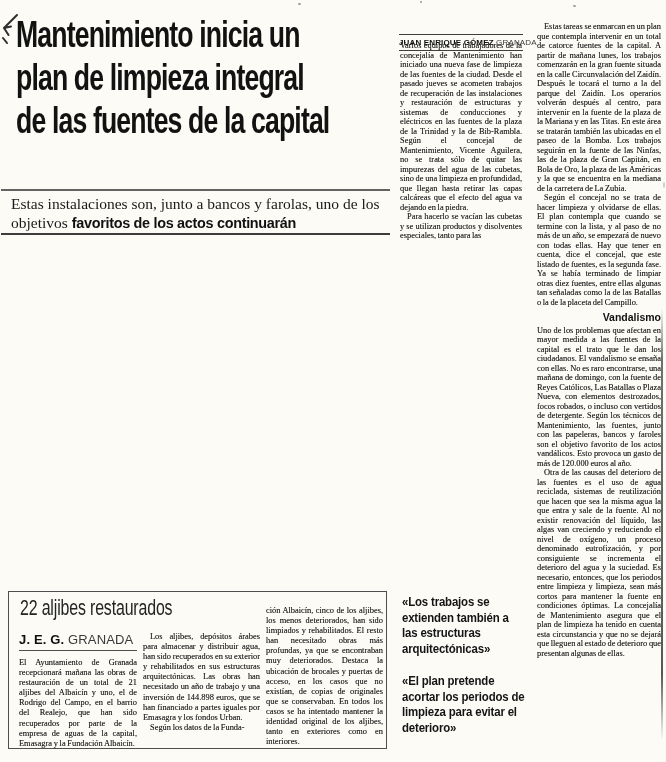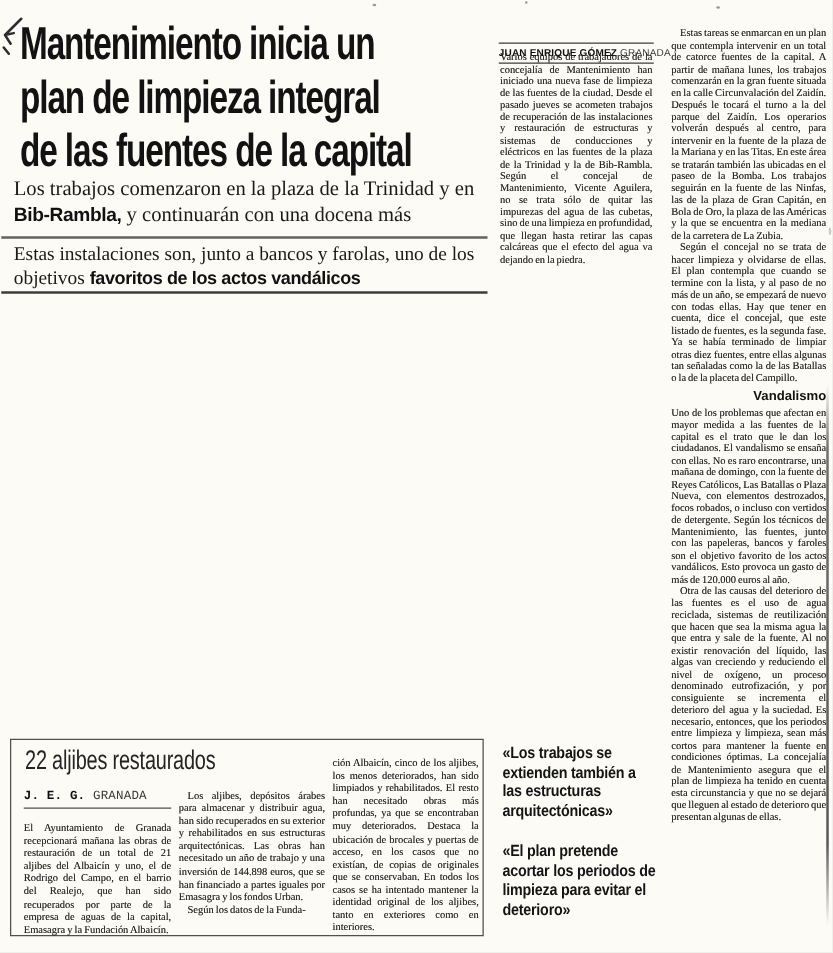--- a/index.html
+++ b/index.html
@@ -79,21 +79,21 @@
   }
   .box-title {
     position:absolute; left:11px; top:4px; margin:0; white-space:nowrap;
     font-family:"Liberation Sans", sans-serif; font-weight:400;
     font-size:21.5px; letter-spacing:-0.2px; color:#242424;
     transform:scaleX(0.74); transform-origin:left top;
   }
   .box-byline {
     position:absolute; left:10px; top:40px; width:118px;
     padding-bottom:3px; border-bottom:1px solid #4f4f4f;
-    font-family:Liberation Mono, monospace; font-size:10px; letter-spacing:.15px;
+    font-family:Liberation Sans, sans-serif; font-size:13px; letter-spacing:.15px;
     white-space:nowrap;
   }
   .bcol {
     position:absolute; font-size:8.4px; line-height:10.1px;
     text-align:justify; color:#222; word-spacing:-0.4px;
     text-shadow:0 0 .5px rgba(25,25,25,.5);
   }
   .bcol p { margin:0; text-indent:7px; }
   .bcol p.first { text-indent:0; }
   .bcol-1 { left:10px;  top:66px; width:118px; }
@@ -125,35 +125,35 @@
   <div class="speck s2"></div>
   <div class="speck s3"></div>
   <div class="speck s4"></div>
 
   <h1 class="headline">
     <span class="hl">Mantenimiento inicia un</span>
     <span class="hl">plan de limpieza integral</span>
     <span class="hl">de las fuentes de la capital</span>
   </h1>
 
-  <p class="standfirst"><span>Los trabajos comenzaron en la plaza de la Trinidad y en </span><span class="bold-sans">Bib-Rambla,</span><span> y continuarán con una docena más</span></p>
 
   <div class="rule rule-1"></div>
 
-  <p class="deck"><span>Estas instalaciones son, junto a bancos y farolas, uno de los objetivos </span><span class="bold-sans">favoritos de los actos vandálicos</span></p>
+  <p class="deck"><span>Estas instalaciones son, junto a bancos y farolas, uno de los objetivos </span><span class="bold-sans">favoritos de los actos continuarán</span></p>
 
   <div class="rule rule-2"></div>
 
   <div class="byline">
     <span class="byline-author">JUAN ENRIQUE GÓMEZ</span>
     <span class="byline-place">GRANADA</span>
   </div>
 
   <div class="col col-1">
     <p class="first">Varios equipos de trabajadores de la concejalía de Mantenimiento han iniciado una nueva fase de limpieza de las fuentes de la ciudad. Desde el pasado jueves se acometen trabajos de recuperación de las instalaciones y restauración de estructuras y sistemas de conducciones y eléctricos en las fuentes de la plaza de la Trinidad y la de Bib-Rambla. Según el concejal de Mantenimiento, Vicente Aguilera, no se trata sólo de quitar las impurezas del agua de las cubetas, sino de una limpieza en profundidad, que llegan hasta retirar las capas calcáreas que el efecto del agua va dejando en la piedra.</p>
+    <p>Para hacerlo se vacían las cubetas y se utilizan productos y disolventes especiales, tanto para las</p>
   </div>
 
   <div class="col col-2">
     <p>Estas tareas se enmarcan en un plan que contempla intervenir en un total de catorce fuentes de la capital. A partir de mañana lunes, los trabajos comenzarán en la gran fuente situada en la calle Circunvalación del Zaidín. Después le tocará el turno a la del parque del Zaidín. Los operarios volverán después al centro, para intervenir en la fuente de la plaza de la Mariana y en las Titas. En este área se tratarán también las ubicadas en el paseo de la Bomba. Los trabajos seguirán en la fuente de las Ninfas, las de la plaza de Gran Capitán, en Bola de Oro, la plaza de las Américas y la que se encuentra en la mediana de la carretera de La Zubia.</p>
     <p>Según el concejal no se trata de hacer limpieza y olvidarse de ellas. El plan contempla que cuando se termine con la lista, y al paso de no más de un año, se empezará de nuevo con todas ellas. Hay que tener en cuenta, dice el concejal, que este listado de fuentes, es la segunda fase. Ya se había terminado de limpiar otras diez fuentes, entre ellas algunas tan señaladas como la de las Batallas o la de la placeta del Campillo.</p>
     <h3 class="section-heading">Vandalismo</h3>
     <p class="first">Uno de los problemas que afectan en mayor medida a las fuentes de la capital es el trato que le dan los ciudadanos. El vandalismo se ensaña con ellas. No es raro encontrarse, una mañana de domingo, con la fuente de Reyes Católicos, Las Batallas o Plaza Nueva, con elementos destrozados, focos robados, o incluso con vertidos de detergente. Según los técnicos de Mantenimiento, las fuentes, junto con las papeleras, bancos y faroles son el objetivo favorito de los actos vandálicos. Esto provoca un gasto de más de 120.000 euros al año.</p>
     <p>Otra de las causas del deterioro de las fuentes es el uso de agua reciclada, sistemas de reutilización que hacen que sea la misma agua la que entra y sale de la fuente. Al no existir renovación del líquido, las algas van creciendo y reduciendo el nivel de oxígeno, un proceso denominado eutrofización, y por consiguiente se incrementa el deterioro del agua y la suciedad. Es necesario, entonces, que los periodos entre limpieza y limpieza, sean más cortos para mantener la fuente en condiciones óptimas. La concejalía de Mantenimiento asegura que el plan de limpieza ha tenido en cuenta esta circunstancia y que no se dejará que lleguen al estado de deterioro que presentan algunas de ellas.</p>
   </div>
 

